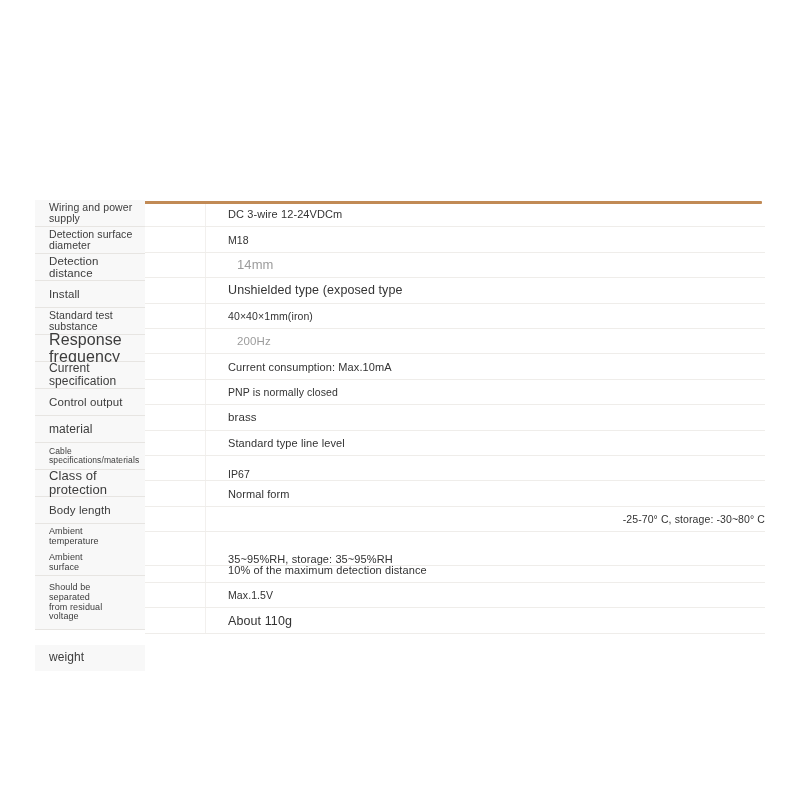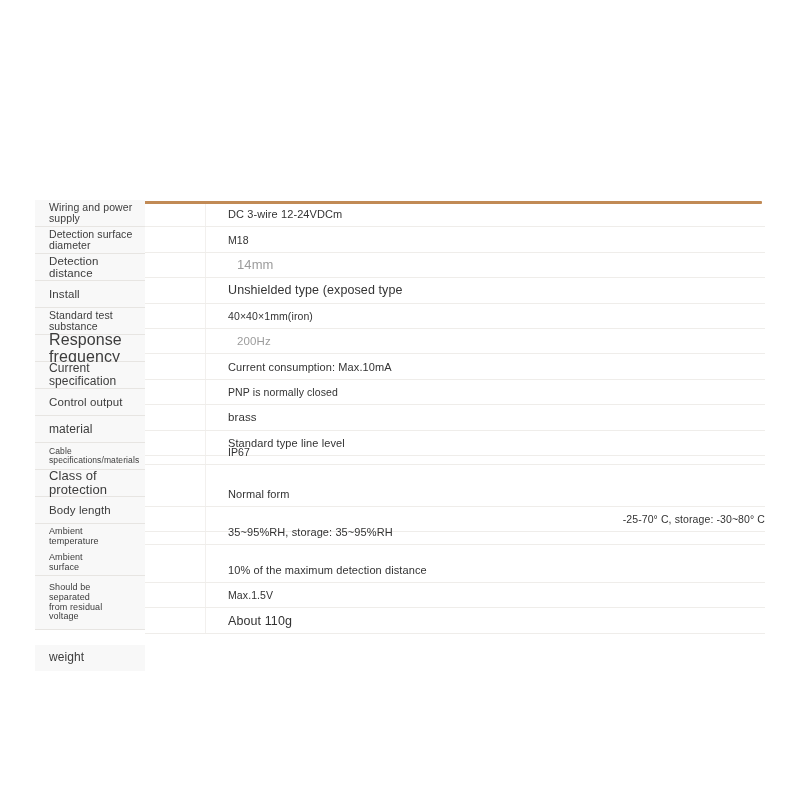--- a/index.html
+++ b/index.html
@@ -131,30 +131,30 @@
       </div>
       <div class="vrow" style="top: 177.8px; height: 25.4px; font-size: 10.5px;">
         <span>PNP is normally closed</span>
       </div>
       <div class="vrow" style="top: 203.2px; height: 25.4px; font-size: 11.5px;">
         <span>brass</span>
       </div>
       <div class="vrow" style="top: 228.6px; height: 25.4px; font-size: 11px;">
         <span>Standard type line level</span>
       </div>
-      <div class="vrow" style="top: 238px; height: 25.4px; font-size: 10.5px;">
+      <div class="vrow" style="top: 254px; height: 25.4px; font-size: 10.5px; align-items: flex-end;">
         <span>IP67</span>
       </div>
       <div class="vrow" style="top: 279.4px; height: 25.4px; font-size: 11px;">
         <span>Normal form</span>
       </div>
       <div class="vrow" style="top: 304.8px; height: 25.4px; font-size: 10.5px; justify-content: flex-end;">
         <span>-25-70° C, storage: -30~80° C</span>
       </div>
-      <div class="vrow" style="top: 318px; height: 25.4px; font-size: 11px;">
+      <div class="vrow" style="top: 339px; height: 25.4px; font-size: 11px; align-items: flex-end;">
         <span>35~95%RH, storage: 35~95%RH</span>
       </div>
       <div class="vrow" style="top: 355.6px; height: 25.4px; font-size: 11px;">
         <span>10% of the maximum detection distance</span>
       </div>
       <div class="vrow" style="top: 381px; height: 25.4px; font-size: 10.5px;">
         <span>Max.1.5V</span>
       </div>
       <div class="vrow" style="top: 406.4px; height: 25.4px; font-size: 12.5px;">
         <span>About 110g</span>

